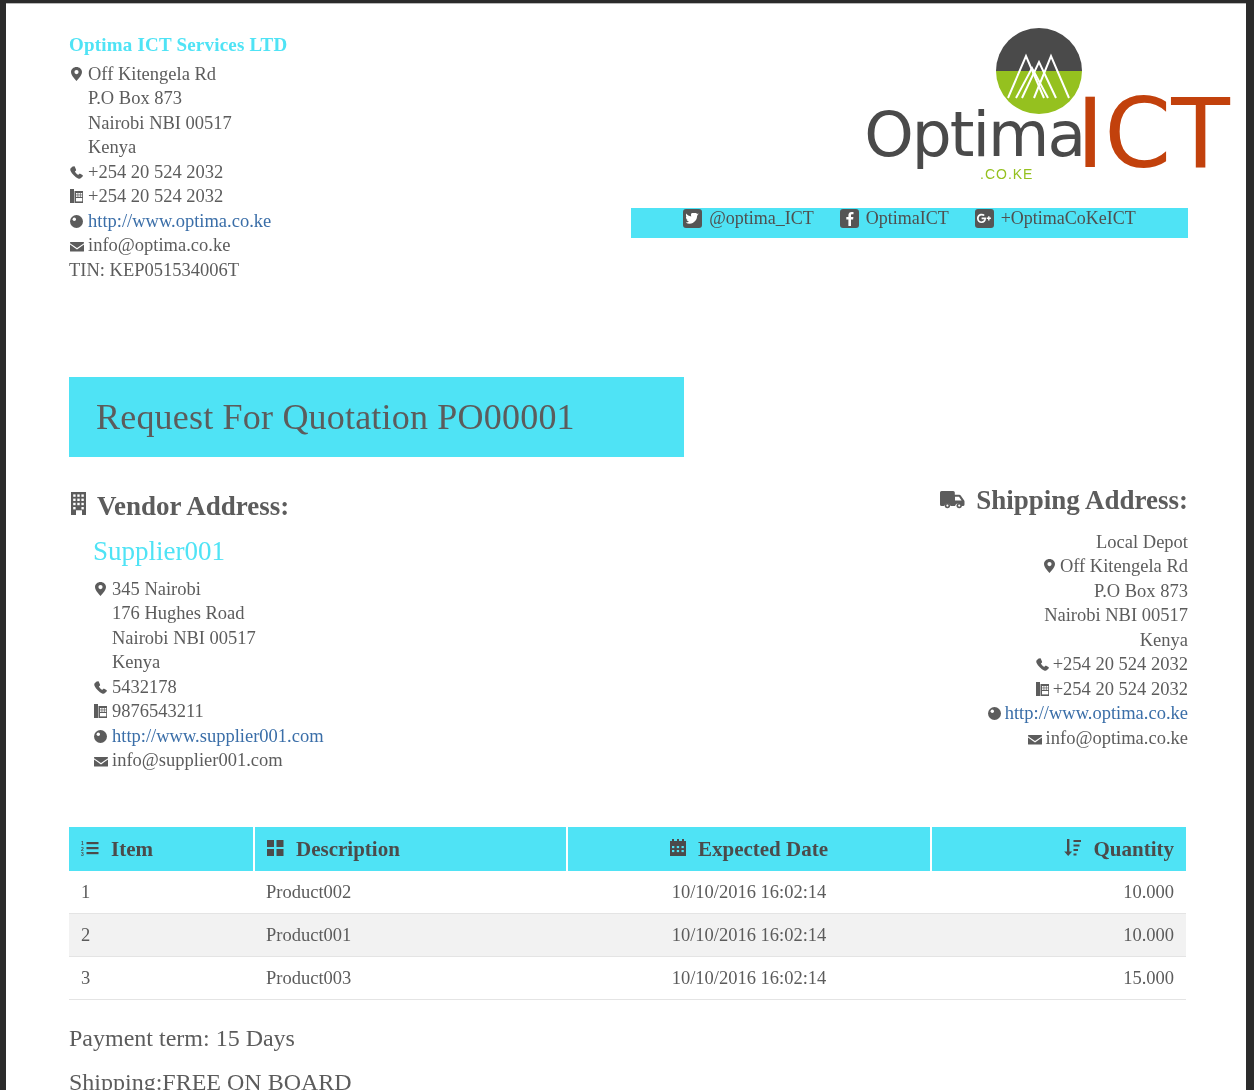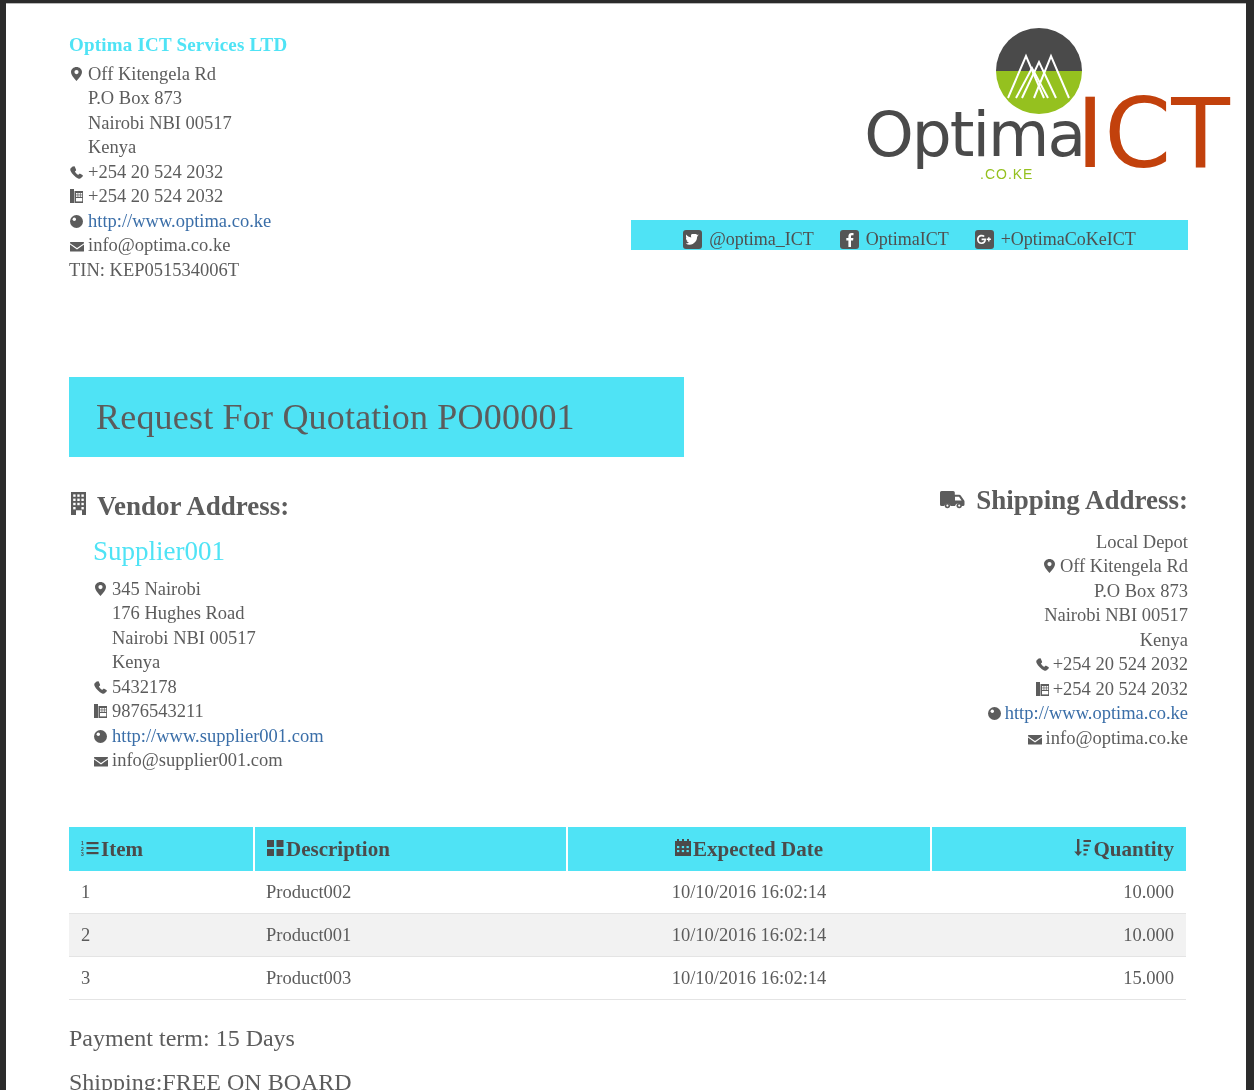--- a/index.html
+++ b/index.html
@@ -112,24 +112,23 @@
     color: #95c11f;
     letter-spacing: 1px;
   }
   .social-bar {
     position: absolute;
     right: 58px; top: 204px;
     width: 557px;
     height: 30px;
     background: #4fe3f5;
     display: flex;
-    align-items: flex-end;
+    align-items: flex-start;
     justify-content: center;
     gap: 26px;
-    margin-top: 12px;
   }
   .social-item {
     display: flex;
     align-items: center;
     gap: 7px;
     color: #4f4f4f;
     font-size: 18px;
     white-space: nowrap;
   }
   .social-badge {
@@ -207,21 +206,21 @@
     background: #4fe3f5;
     color: #4b4b4b;
     font-size: 21px;
     font-weight: bold;
     height: 44px;
     padding: 0 12px;
     border-right: 2px solid #ffffff;
     vertical-align: middle;
   }
   .items-table th:last-child { border-right: none; }
-  .th-inner { display: flex; align-items: center; gap: 2px; }
+  .th-inner { display: flex; align-items: center; gap: 12px; }
   .th-inner.center { justify-content: center; }
   .th-inner.right { justify-content: flex-end; }
   .items-table td {
     color: #5b5b5b;
     font-size: 18.5px;
     height: 42px;
     padding: 0 12px;
     vertical-align: middle;
     border-bottom: 1px solid #e4e4e4;
   }

